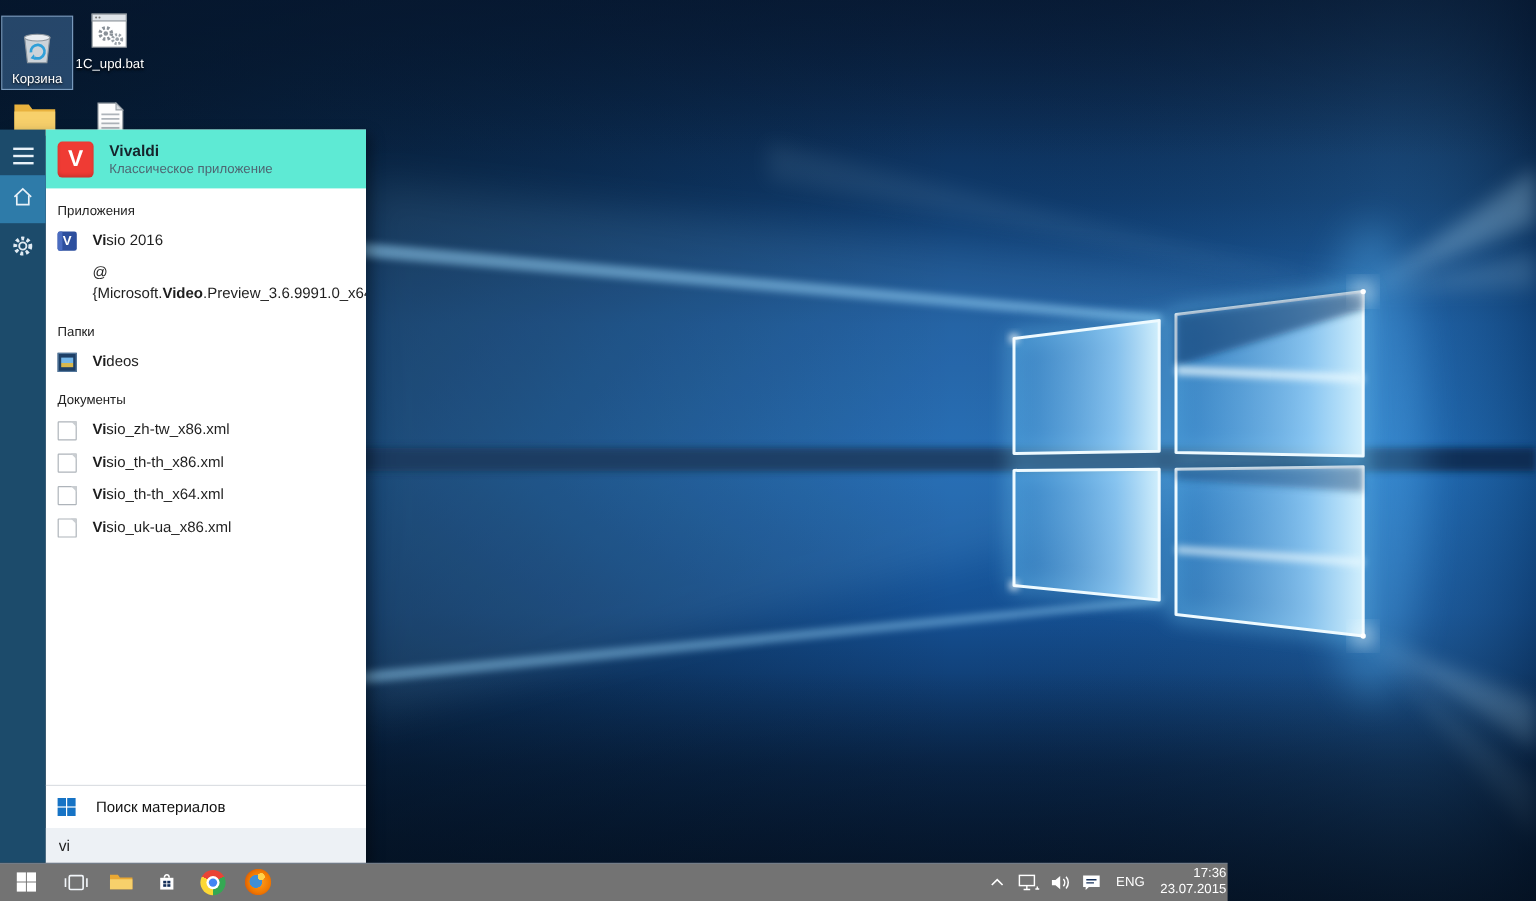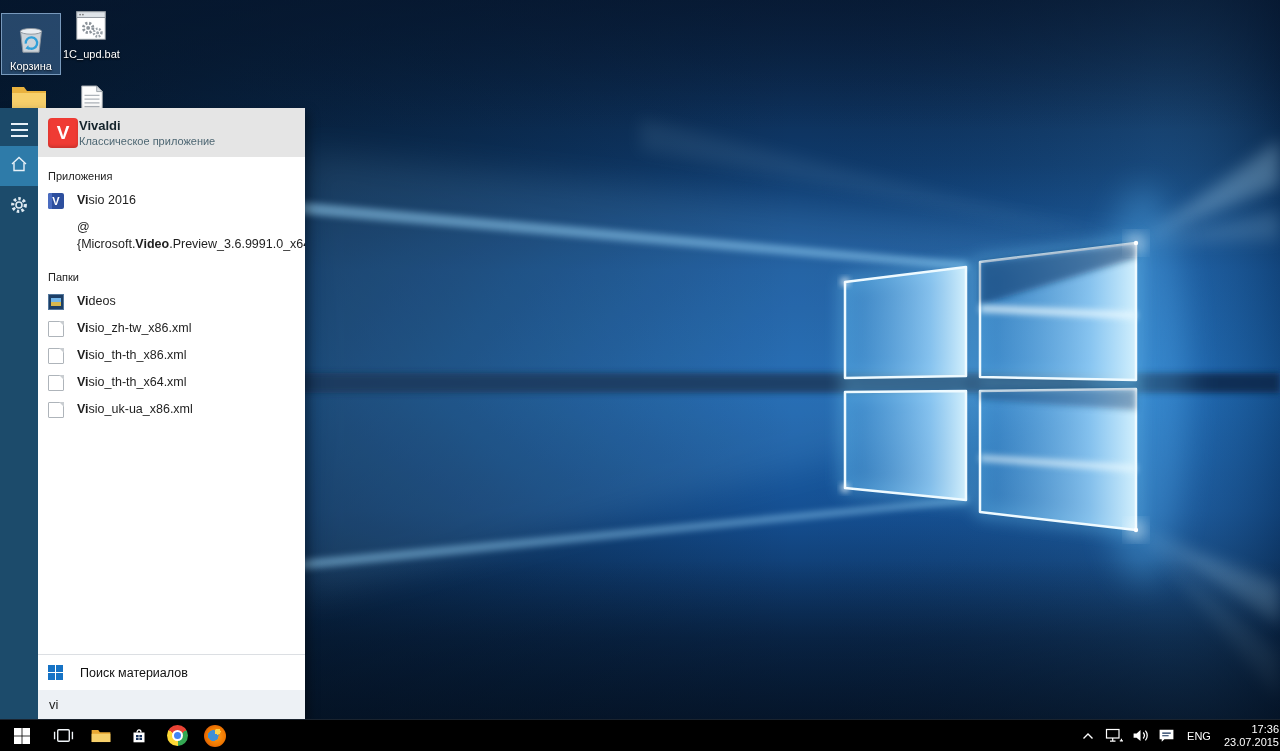--- a/index.html
+++ b/index.html
@@ -23,21 +23,21 @@
   #search-panel{position:absolute;left:0;top:108px;width:305px;height:611px;display:flex;z-index:5;box-shadow:4px 4px 10px rgba(0,0,0,.35)}
   #rail{flex:0 0 38px;width:38px;background:#1c4b6b;position:relative}
   .rail-btn{position:absolute;left:0;width:38px;height:38px;display:flex;align-items:center;justify-content:center;cursor:pointer}
   #rail-menu{top:3px}
   #rail-home{top:38px;height:40px;background:#2e7ba9}
   #rail-settings{top:80px}
   .hamburger{display:flex;flex-direction:column;gap:4px}
   .hamburger i{display:block;width:17px;height:2px;background:#e8f1f8}
 
   #panel-content{flex:1;min-width:0;background:#fff;display:flex;flex-direction:column}
-  #top-result{flex:0 0 49px;height:49px;background:#e5e5e5;display:flex;align-items:center;padding:0 10px;gap:1px;cursor:pointer}
+  #top-result{flex:0 0 49px;height:49px;background:#5eead4;display:flex;align-items:center;padding:0 10px;gap:13px;cursor:pointer}
   .vivaldi-icon{width:30px;height:30px;border-radius:4px;background:#ef3b34;color:#fff;font-weight:700;font-size:19px;display:flex;align-items:center;justify-content:center;box-shadow:inset 0 -2px 3px rgba(0,0,0,.15)}
   .vivaldi-icon::after{content:"V"}
   .tr-title{font-size:13px;font-weight:700;color:#15242c}
   .tr-sub{font-size:11px;color:#4e6773;margin-top:2px}
 
   #search-results{flex:1 1 auto;overflow:hidden}
   .section-label{font-size:11px;font-weight:400;color:#222;padding:13px 10px 5px}
   .result-row{display:flex;gap:13px;padding:5px 10px;align-items:center;cursor:pointer}
   .rtext{font-size:12.5px;color:#1f1f1f;line-height:17px}
   .rline{display:block;white-space:nowrap}
@@ -55,21 +55,21 @@
 
   #panel-footer{flex:0 0 auto}
   #web-row{height:36px;border-top:1px solid #dcdfe3;display:flex;align-items:center;gap:17px;padding:0 10px;cursor:pointer}
   #web-row .lbl{font-size:12.5px;color:#111}
   .winflag{width:15px;height:15px;display:grid;grid-template-columns:7px 7px;grid-template-rows:7px 7px;gap:1px}
   .winflag i{background:#1673c5}
   #input-row{height:29px;background:#edf1f5;display:flex;align-items:center}
   #search-input{border:none;background:transparent;font:13px "Liberation Sans",sans-serif;color:#222;padding:0 11px;width:100%;outline:none}
 
   
-  #taskbar{position:absolute;left:0;bottom:0;width:1280px;height:32px;background:#000000;display:flex;align-items:center;z-index:10;border-top:1px solid rgba(120,160,210,.22)}
+  #taskbar{position:absolute;left:0;bottom:0;width:1023px;height:32px;background:#737373;display:flex;align-items:flex-end;z-index:10;border-top:1px solid rgba(120,160,210,.22)}
   .tb-btn{height:32px;width:38px;display:flex;align-items:center;justify-content:center;cursor:pointer;flex:0 0 auto}
   #tb-start{width:44px}
   .chrome{width:21px;height:21px;border-radius:50%;background:conic-gradient(from -60deg,#ea4335 0 120deg,#34a853 120deg 240deg,#fdd835 240deg 360deg);position:relative}
   .chrome::before{content:"";position:absolute;left:50%;top:50%;width:11px;height:11px;margin:-5.5px 0 0 -5.5px;border-radius:50%;background:#fff}
   .chrome::after{content:"";position:absolute;left:50%;top:50%;width:7px;height:7px;margin:-3.5px 0 0 -3.5px;border-radius:50%;background:#4285f4}
   .firefox{width:22px;height:22px;border-radius:50%;background:radial-gradient(circle at 62% 30%,#ffd24a 0 14%,transparent 15%),radial-gradient(circle at 42% 48%,#3f8fd6 0 30%,transparent 32%),radial-gradient(circle at 55% 50%,#ff9e1f,#f07800 55%,#d4550a 82%,#b03d05);position:relative}
   .tray{margin-left:auto;display:flex;align-items:center;height:32px}
   .tray .tb-btn{width:26px}
   #tray-lang{font-size:11px;color:#fff;padding:0 8px;height:32px;display:flex;align-items:center;cursor:pointer}
   #tray-clock{font-size:11px;color:#fff;text-align:right;line-height:13px;padding:0 1px 0 5px;cursor:pointer}
@@ -261,20 +261,21 @@
               <span class="rline"><span>{Microsoft.</span><span class="match">Video</span><span>.Preview_3.6.9991.0_x64__8</span></span>
             </span>
           </div>
           <div class="section-label">Папки</div>
           <div class="result-row">
             <span class="ric ric-videos"></span>
             <span class="rtext">
               <span class="rline"><span class="match">Vi</span><span>deos</span></span>
             </span>
           </div>
+          <div class="section-label">Документы</div>
           <div class="result-row">
             <span class="ric ric-xml"></span>
             <span class="rtext">
               <span class="rline"><span class="match">Vi</span><span>sio_zh-tw_x86.xml</span></span>
             </span>
           </div>
           <div class="result-row">
             <span class="ric ric-xml"></span>
             <span class="rtext">
               <span class="rline"><span class="match">Vi</span><span>sio_th-th_x86.xml</span></span>

